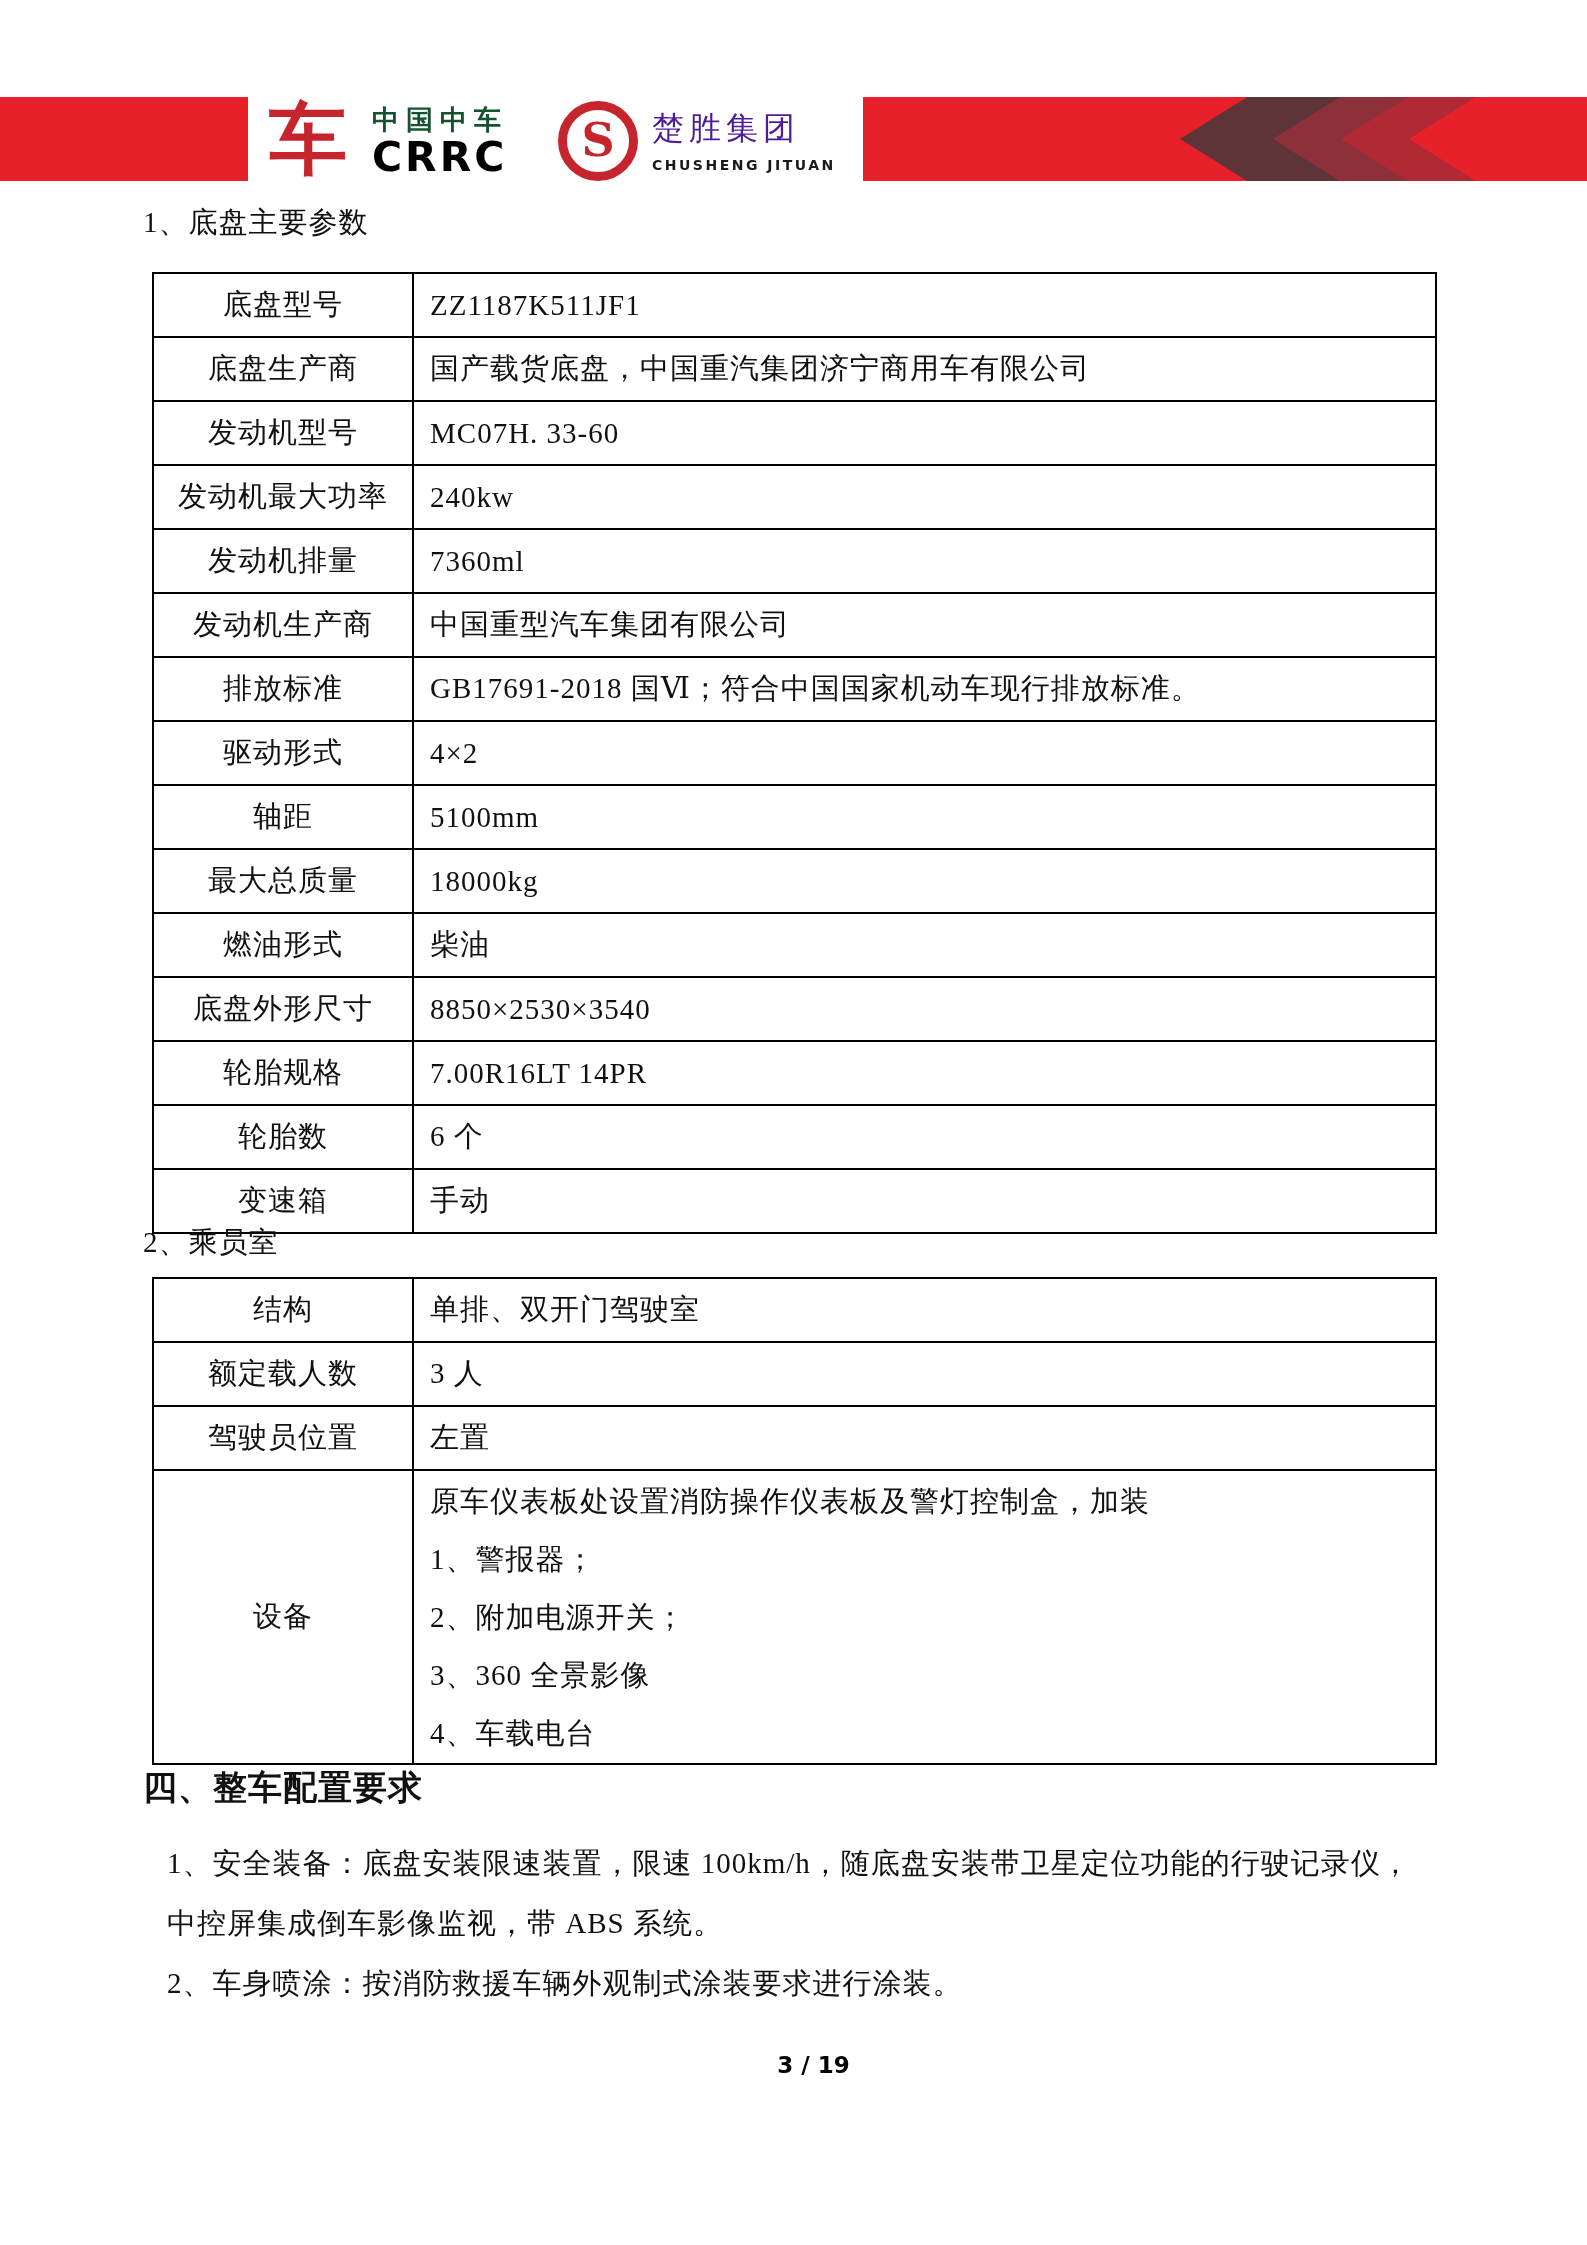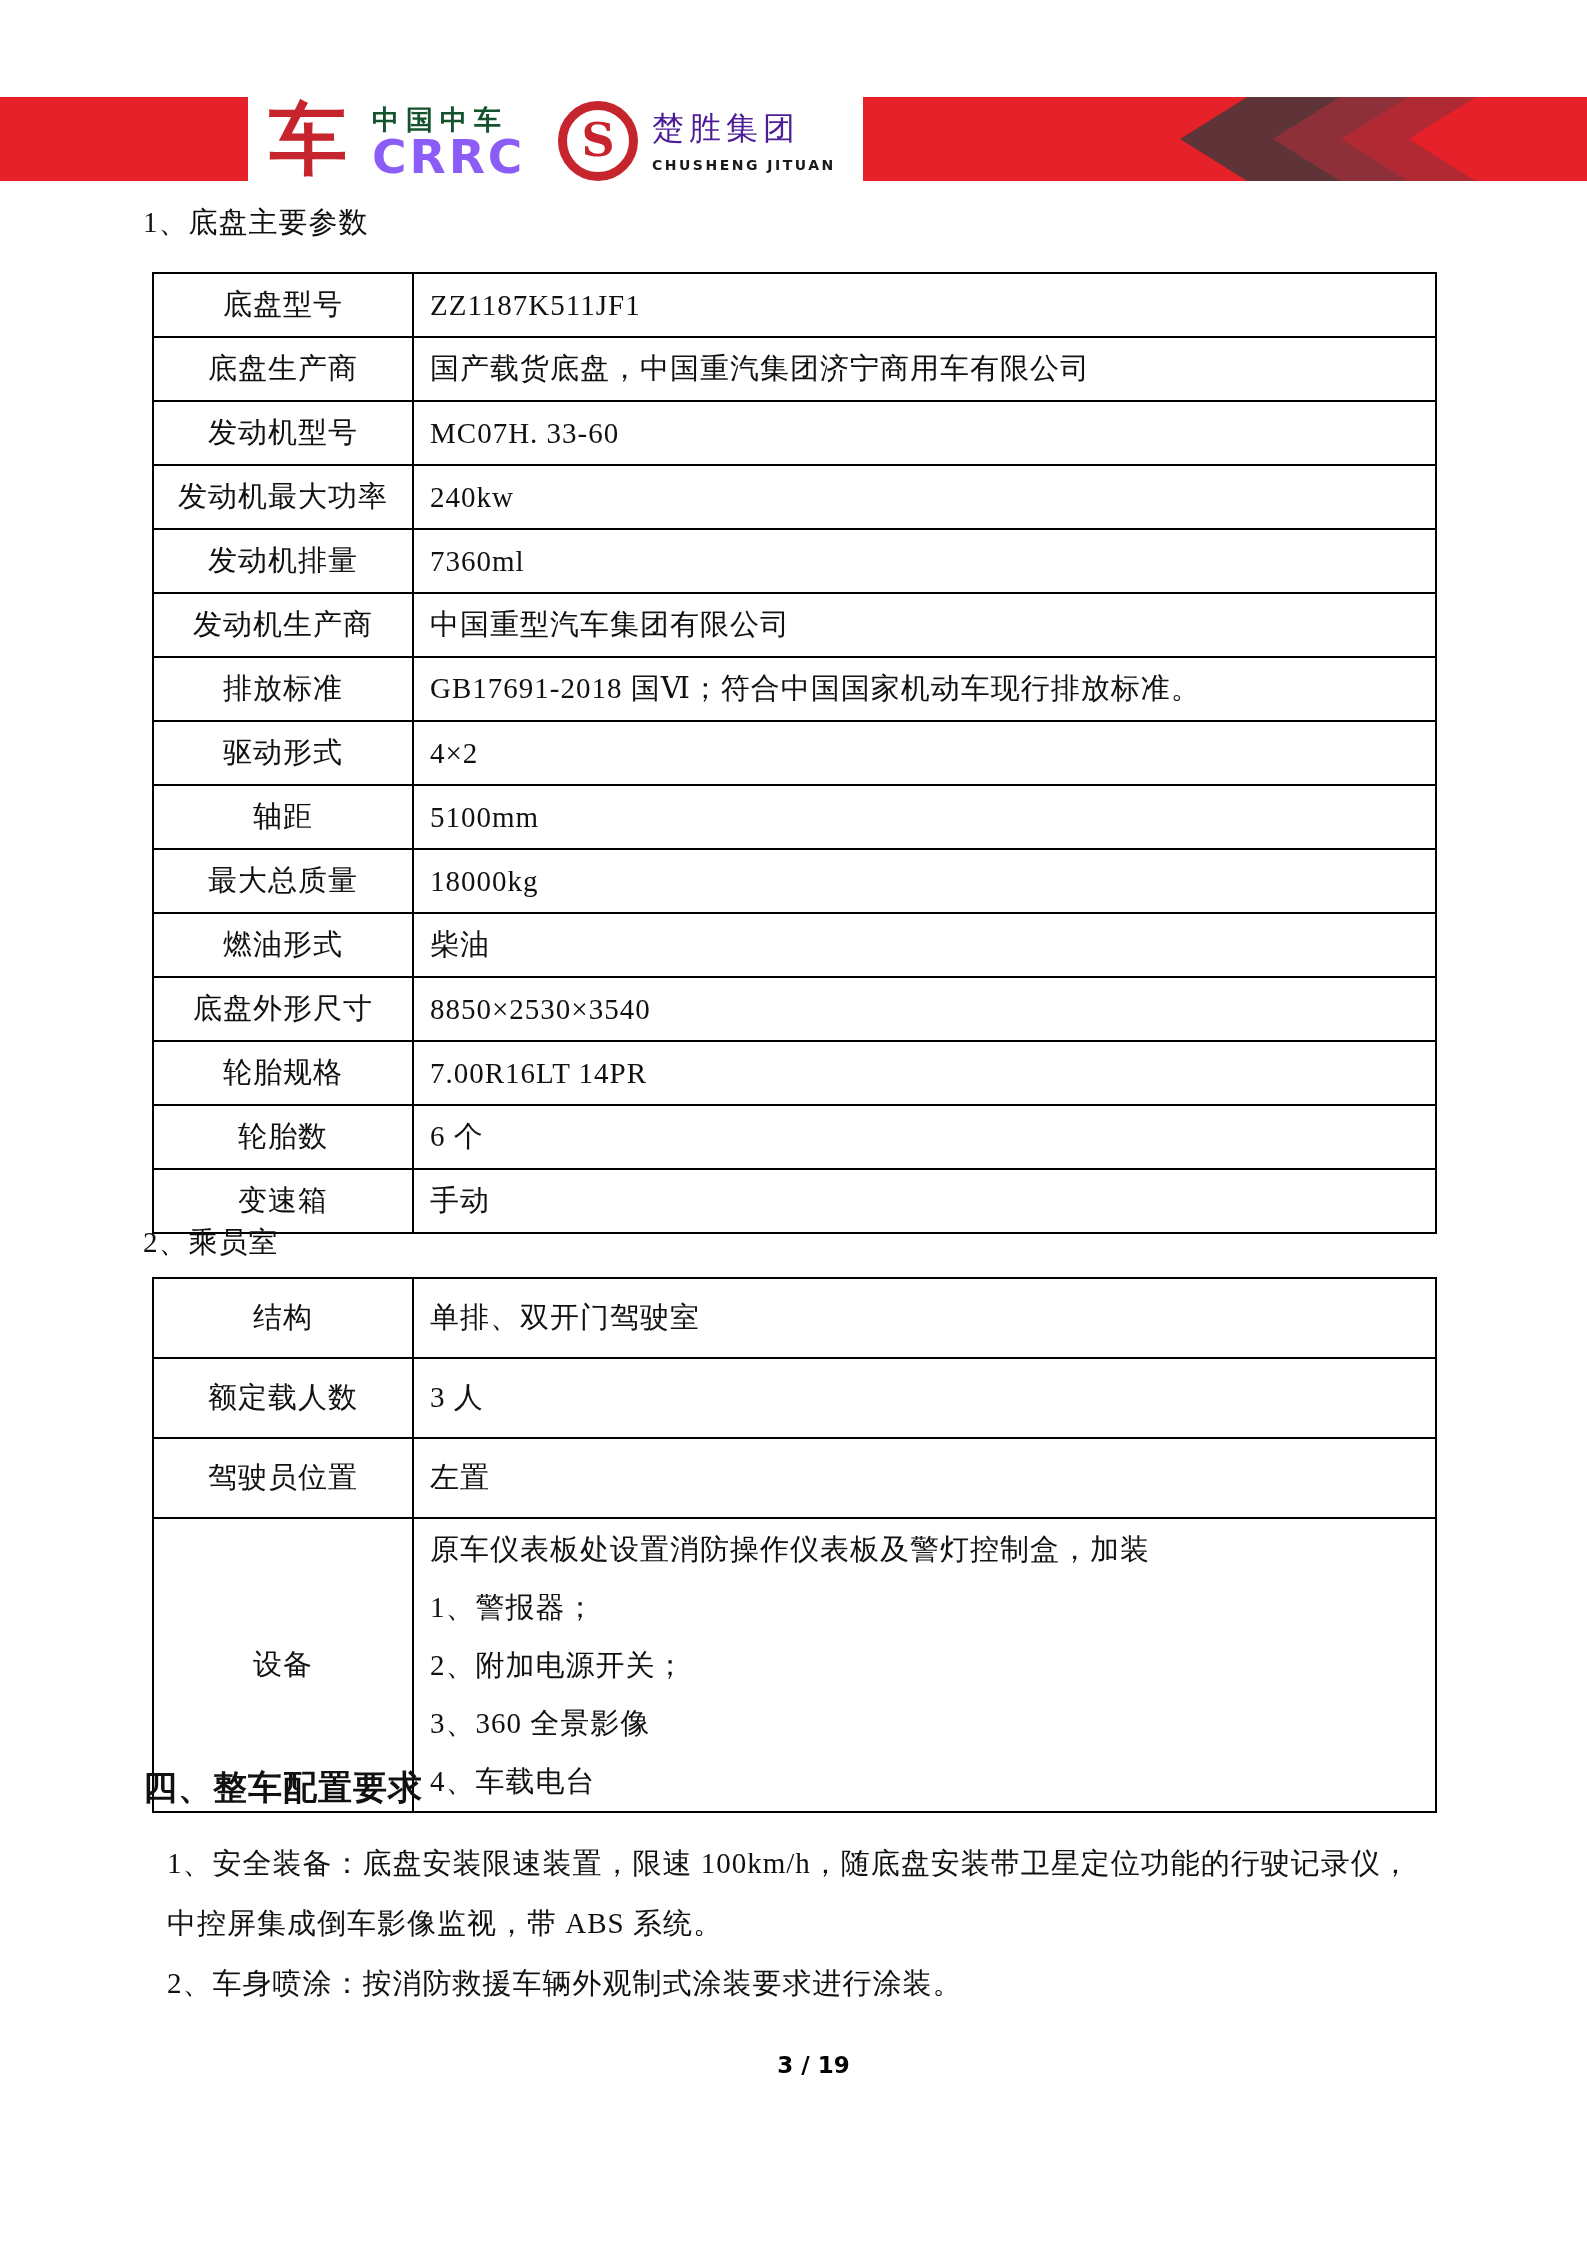--- a/index.html
+++ b/index.html
@@ -15,21 +15,21 @@
   .chev3{left:453px;background:#b12a33;}
   .chev2{left:385px;background:#8d3039;}
   .chev1{left:317px;background:#5f3438;}
 
   
   .crrc-emblem{position:absolute;left:258px;top:100px;width:100px;height:80px;
         color:#c7252d;font-size:78px;line-height:80px;font-weight:bold;text-align:center;}
   .crrc-text{position:absolute;left:372px;top:104px;width:200px;
         font-family:"DejaVu Sans","Liberation Sans",sans-serif;}
   .crrc-cn{font-size:27px;font-weight:700;letter-spacing:7px;color:#14532d;line-height:32px;white-space:nowrap;}
-  .crrc-en{font-size:47px;font-weight:800;letter-spacing:3px;color:#8b5cf6;line-height:42px;}
+  .crrc-en{font-size:41px;font-weight:800;letter-spacing:3px;color:#000000;line-height:42px;}
   .cs-emblem{position:absolute;left:558px;top:101px;width:80px;height:80px;border-radius:50%;
         border:9px solid #c7252d;box-sizing:border-box;text-align:center;}
   .cs-emblem span{display:block;font-size:46px;line-height:60px;font-weight:bold;color:#c7252d;
         font-family:"DejaVu Serif",serif;}
   .cs-text{position:absolute;left:652px;top:107px;width:230px;
         font-family:"DejaVu Sans","Liberation Sans",sans-serif;}
   .cs-cn{font-size:32px;font-weight:400;letter-spacing:5px;color:#4c1d95;line-height:42px;white-space:nowrap;}
   .cs-en{font-size:14px;font-weight:600;letter-spacing:2.5px;color:#1a1a1a;margin-top:8px;white-space:nowrap;}
 
   
@@ -38,21 +38,21 @@
   #title2{top:1222px;}
 
   table.params{position:absolute;left:152px;width:1285px;border-collapse:collapse;table-layout:fixed;}
   #table1{top:272px;}
   #table2{top:1277px;}
   table.params td{border:2px solid #000;font-size:29px;letter-spacing:1px;vertical-align:middle;
         overflow:hidden;white-space:nowrap;}
   table.params td.lbl{width:256px;text-align:center;}
   table.params td.val{padding-left:16px;}
   #table1 tr{height:64px;}
-  #table2 tr.std{height:80px;}
+  #table2 tr.std{height:64px;}
   #table2 tr.device{height:290px;}
   .devline{line-height:58px;white-space:nowrap;}
 
   .h4{position:absolute;left:143px;top:1766px;font-size:34px;font-weight:bold;
       letter-spacing:1px;line-height:44px;white-space:nowrap;}
   .para{position:absolute;left:143px;font-size:29px;letter-spacing:1px;line-height:36px;white-space:nowrap;margin-left:24px;}
   #para1{top:1845px;}
   #para2{top:1905px;}
   #para3{top:1965px;}
 

